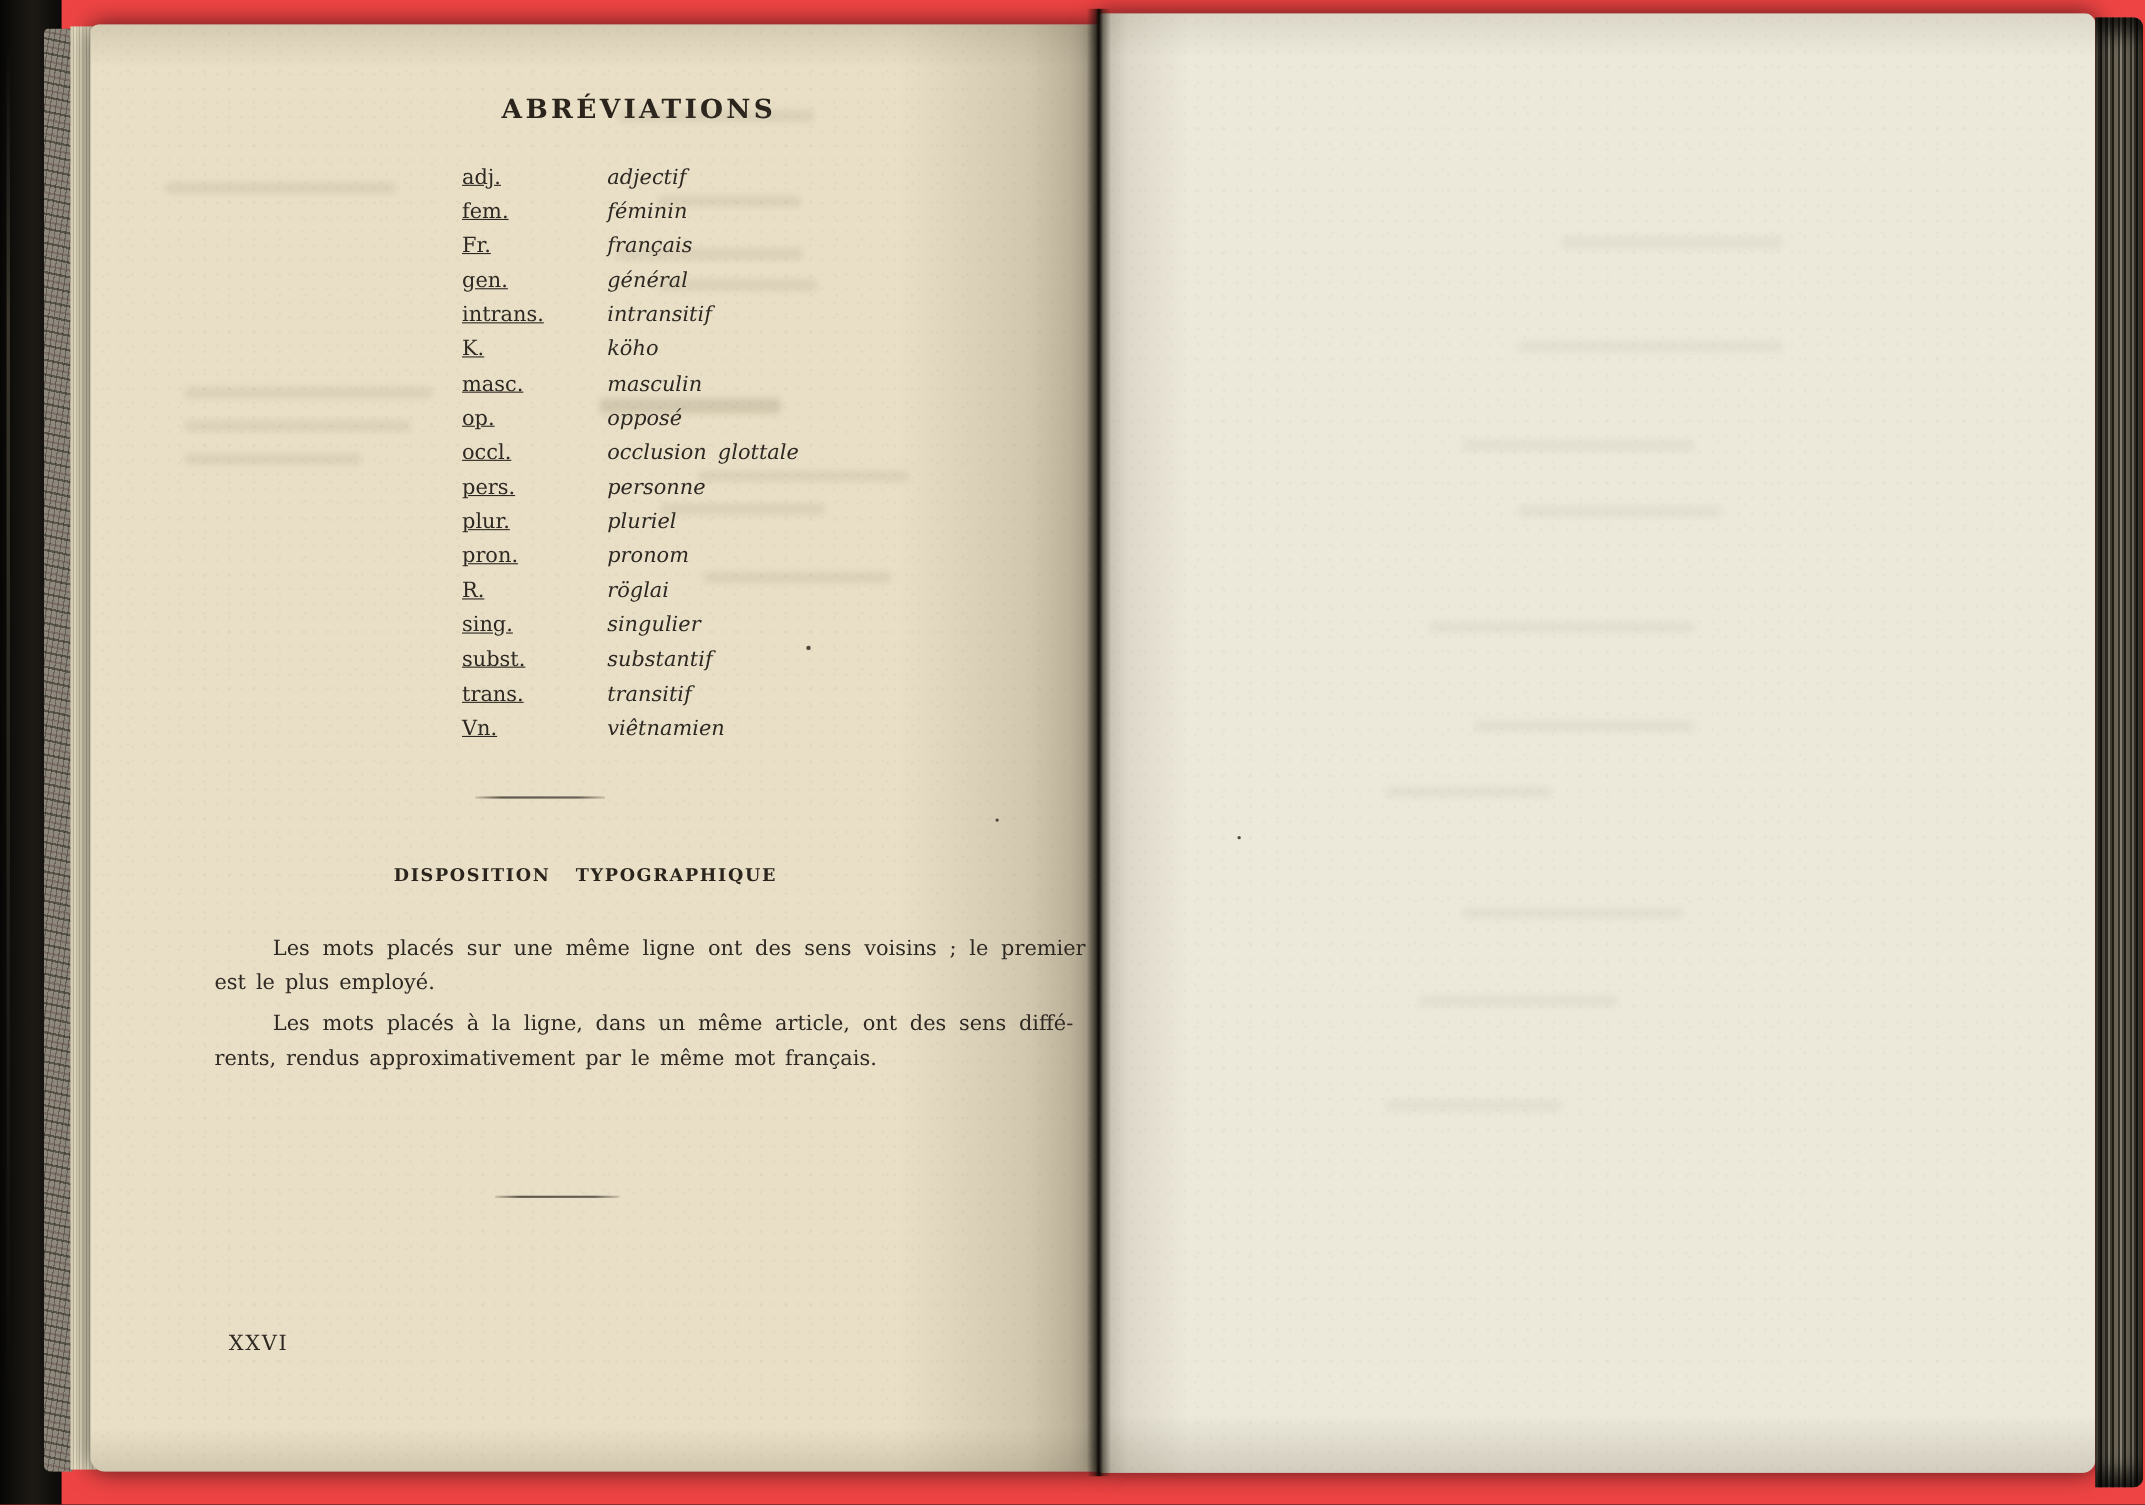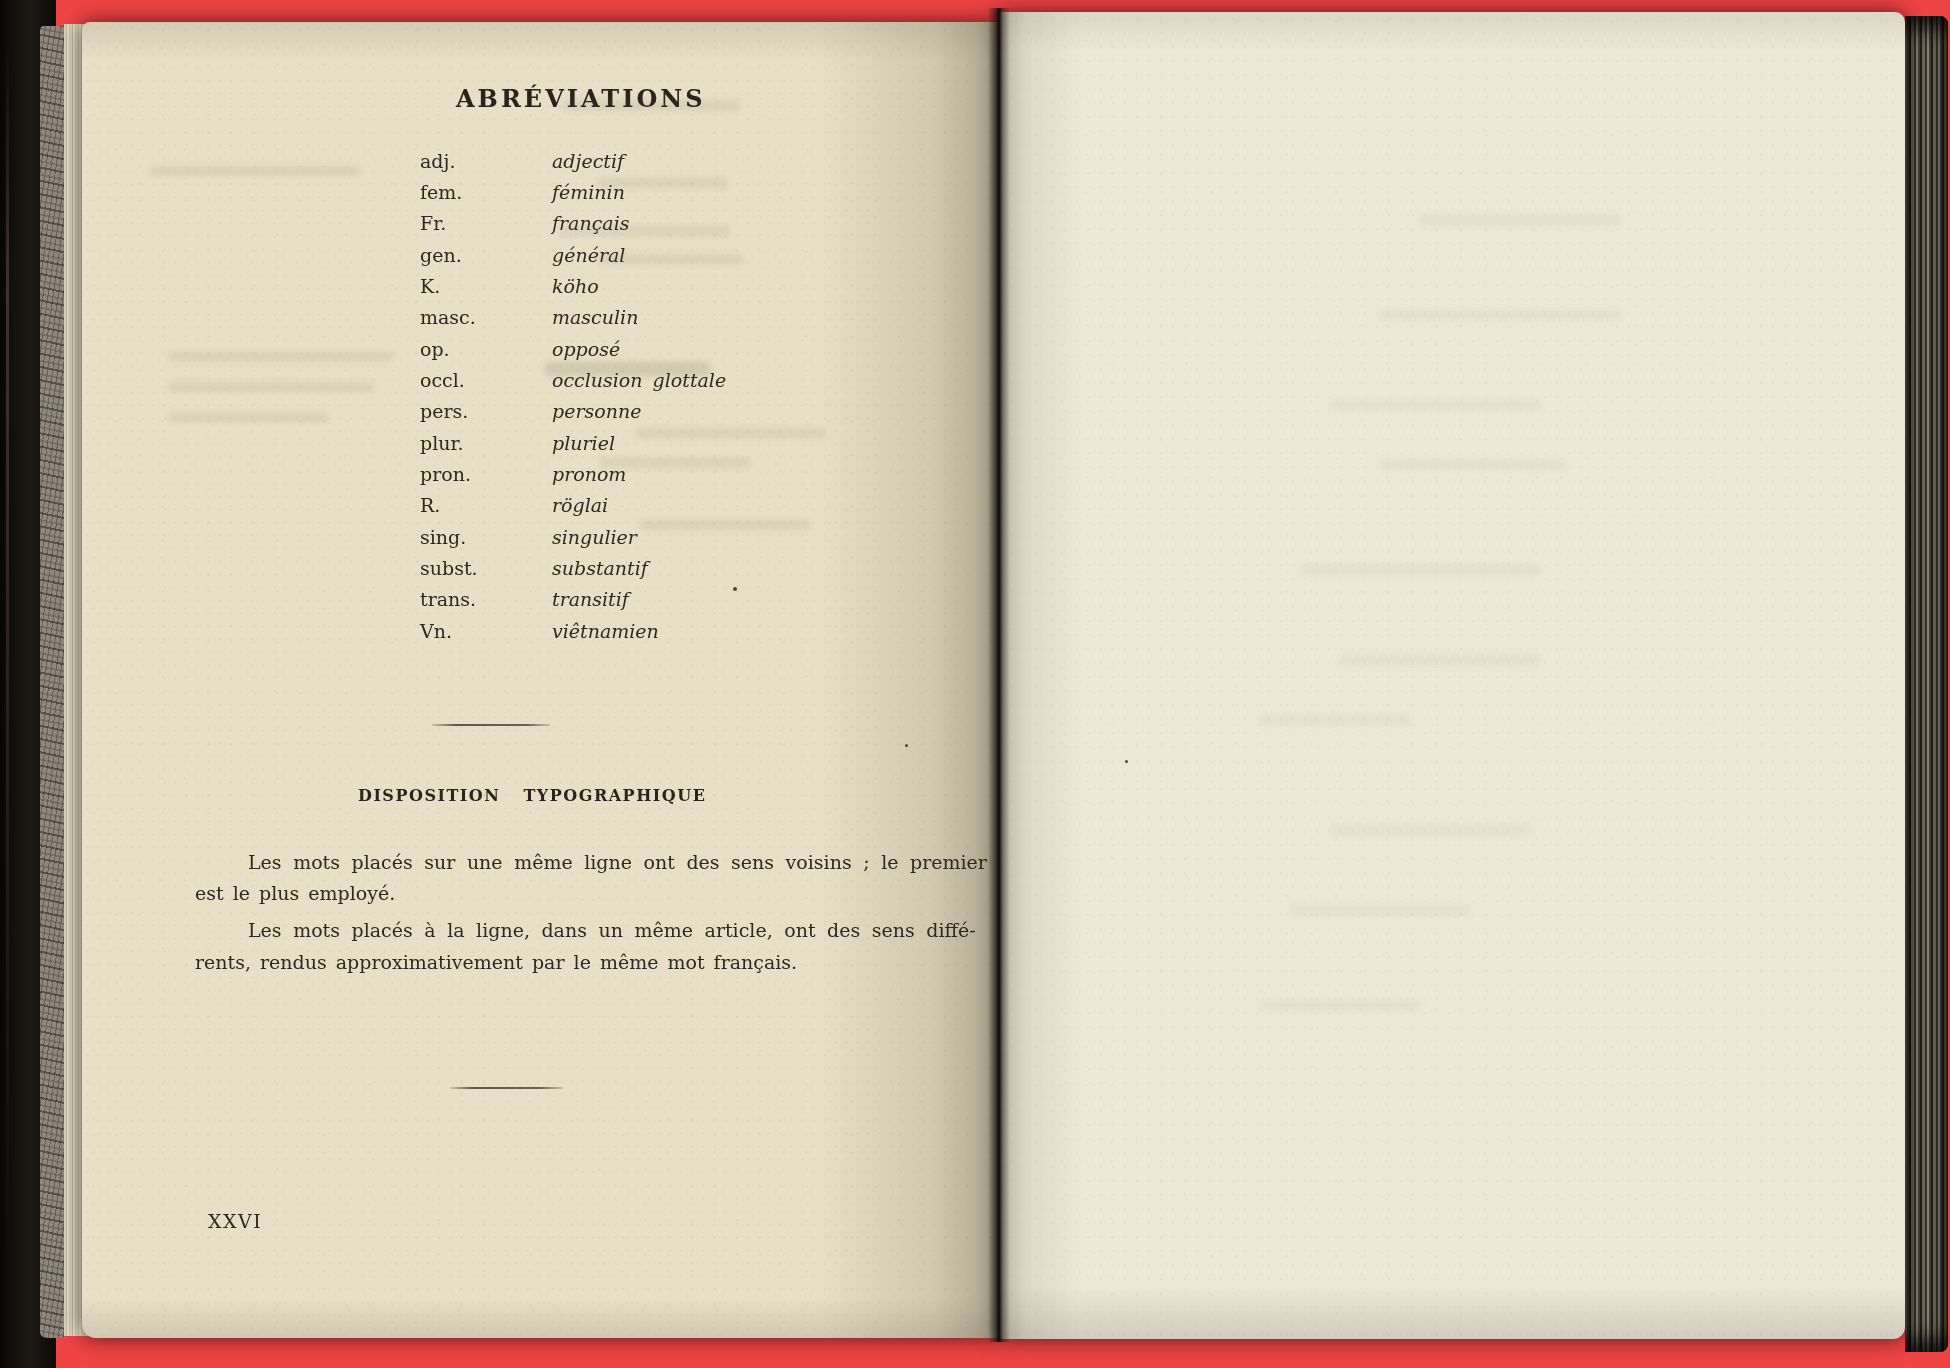--- a/index.html
+++ b/index.html
@@ -48,21 +48,21 @@
       linear-gradient(90deg, rgba(58,48,32,.28) 0%, rgba(90,78,52,.10) 3%, rgba(0,0,0,0) 9%),
       linear-gradient(180deg, rgba(70,60,40,.10) 0%, rgba(0,0,0,0) 3%, rgba(0,0,0,0) 96%, rgba(70,60,40,.16) 100%);
     background-size:12px 14px, 25px 19px, 100% 100%, 100% 100%;
     border-radius:3px 10px 12px 3px;}
 
   
   .abs{position:absolute;}
   .title{left:456px;top:84px;font-weight:bold;font-size:24px;letter-spacing:3px;color:#2a241d;}
   .abbr-list{left:420px;top:145px;width:420px;}
   .abbr-row{display:flex;height:31.35px;align-items:center;font-size:19px;}
-  .abbr-k{display:inline-block;width:132px;}
+  .abbr-k{display:inline-block;width:132px;text-decoration:underline;}
   .abbr-v{display:inline-block;word-spacing:4px;font-style:italic;}
   .rule{height:2px;background:linear-gradient(90deg,rgba(90,80,62,.2),#5f584a 20%,#6a6255 80%,rgba(90,80,62,.2));}
   .rule-1{left:432px;top:724px;width:118px;}
   .rule-2{left:450px;top:1087px;width:113px;}
   .section-title{left:358px;top:786px;font-weight:bold;font-size:16px;letter-spacing:1.5px;word-spacing:16px;color:#2a241d;}
   .pline{position:absolute;font-size:19px;line-height:22px;word-spacing:3px;white-space:nowrap;}
   .wide{word-spacing:5.5px;}
   .page-num{left:208px;top:1210px;font-size:19px;letter-spacing:1.5px;}
 
   
@@ -96,20 +96,24 @@
         <span class="abbr-k">fem.</span>
         <span class="abbr-v">féminin</span>
       </div>
     <div class="abbr-row">
         <span class="abbr-k">Fr.</span>
         <span class="abbr-v">français</span>
       </div>
     <div class="abbr-row">
         <span class="abbr-k">gen.</span>
         <span class="abbr-v">général</span>
+      </div>
+    <div class="abbr-row">
+        <span class="abbr-k">intrans.</span>
+        <span class="abbr-v">intransitif</span>
       </div>
     <div class="abbr-row">
         <span class="abbr-k">K.</span>
         <span class="abbr-v">köho</span>
       </div>
     <div class="abbr-row">
         <span class="abbr-k">masc.</span>
         <span class="abbr-v">masculin</span>
       </div>
     <div class="abbr-row">

